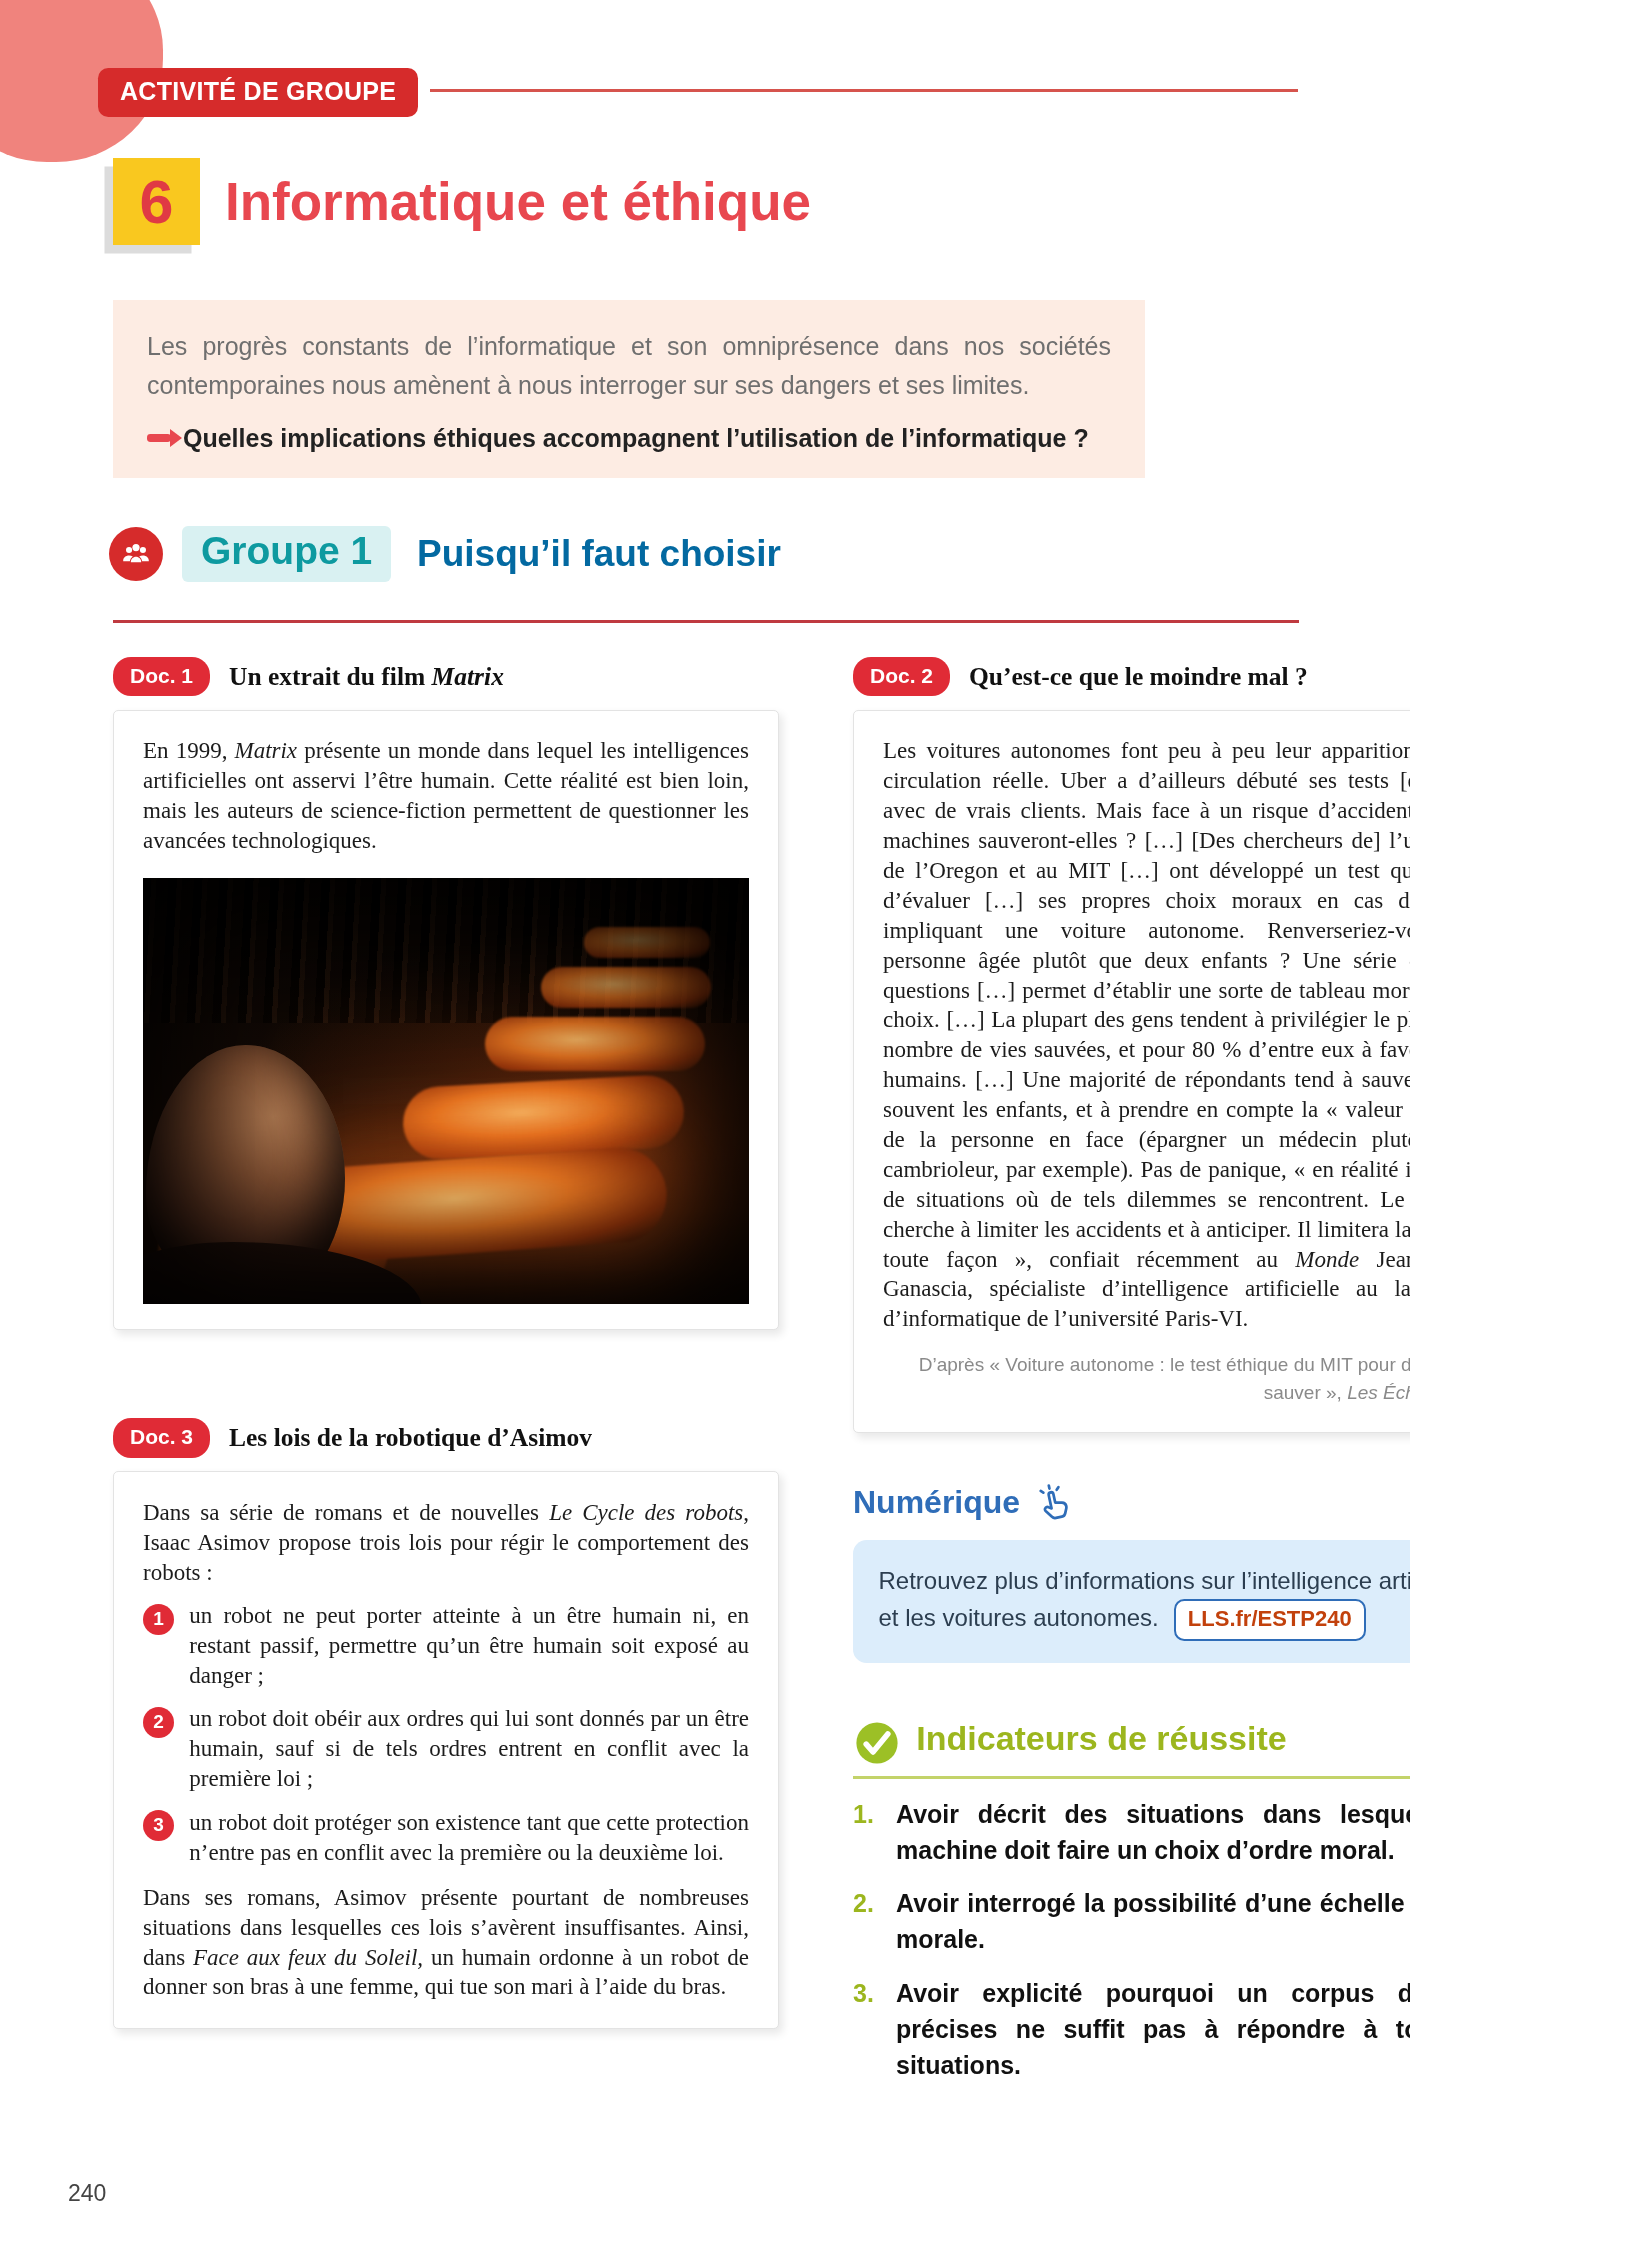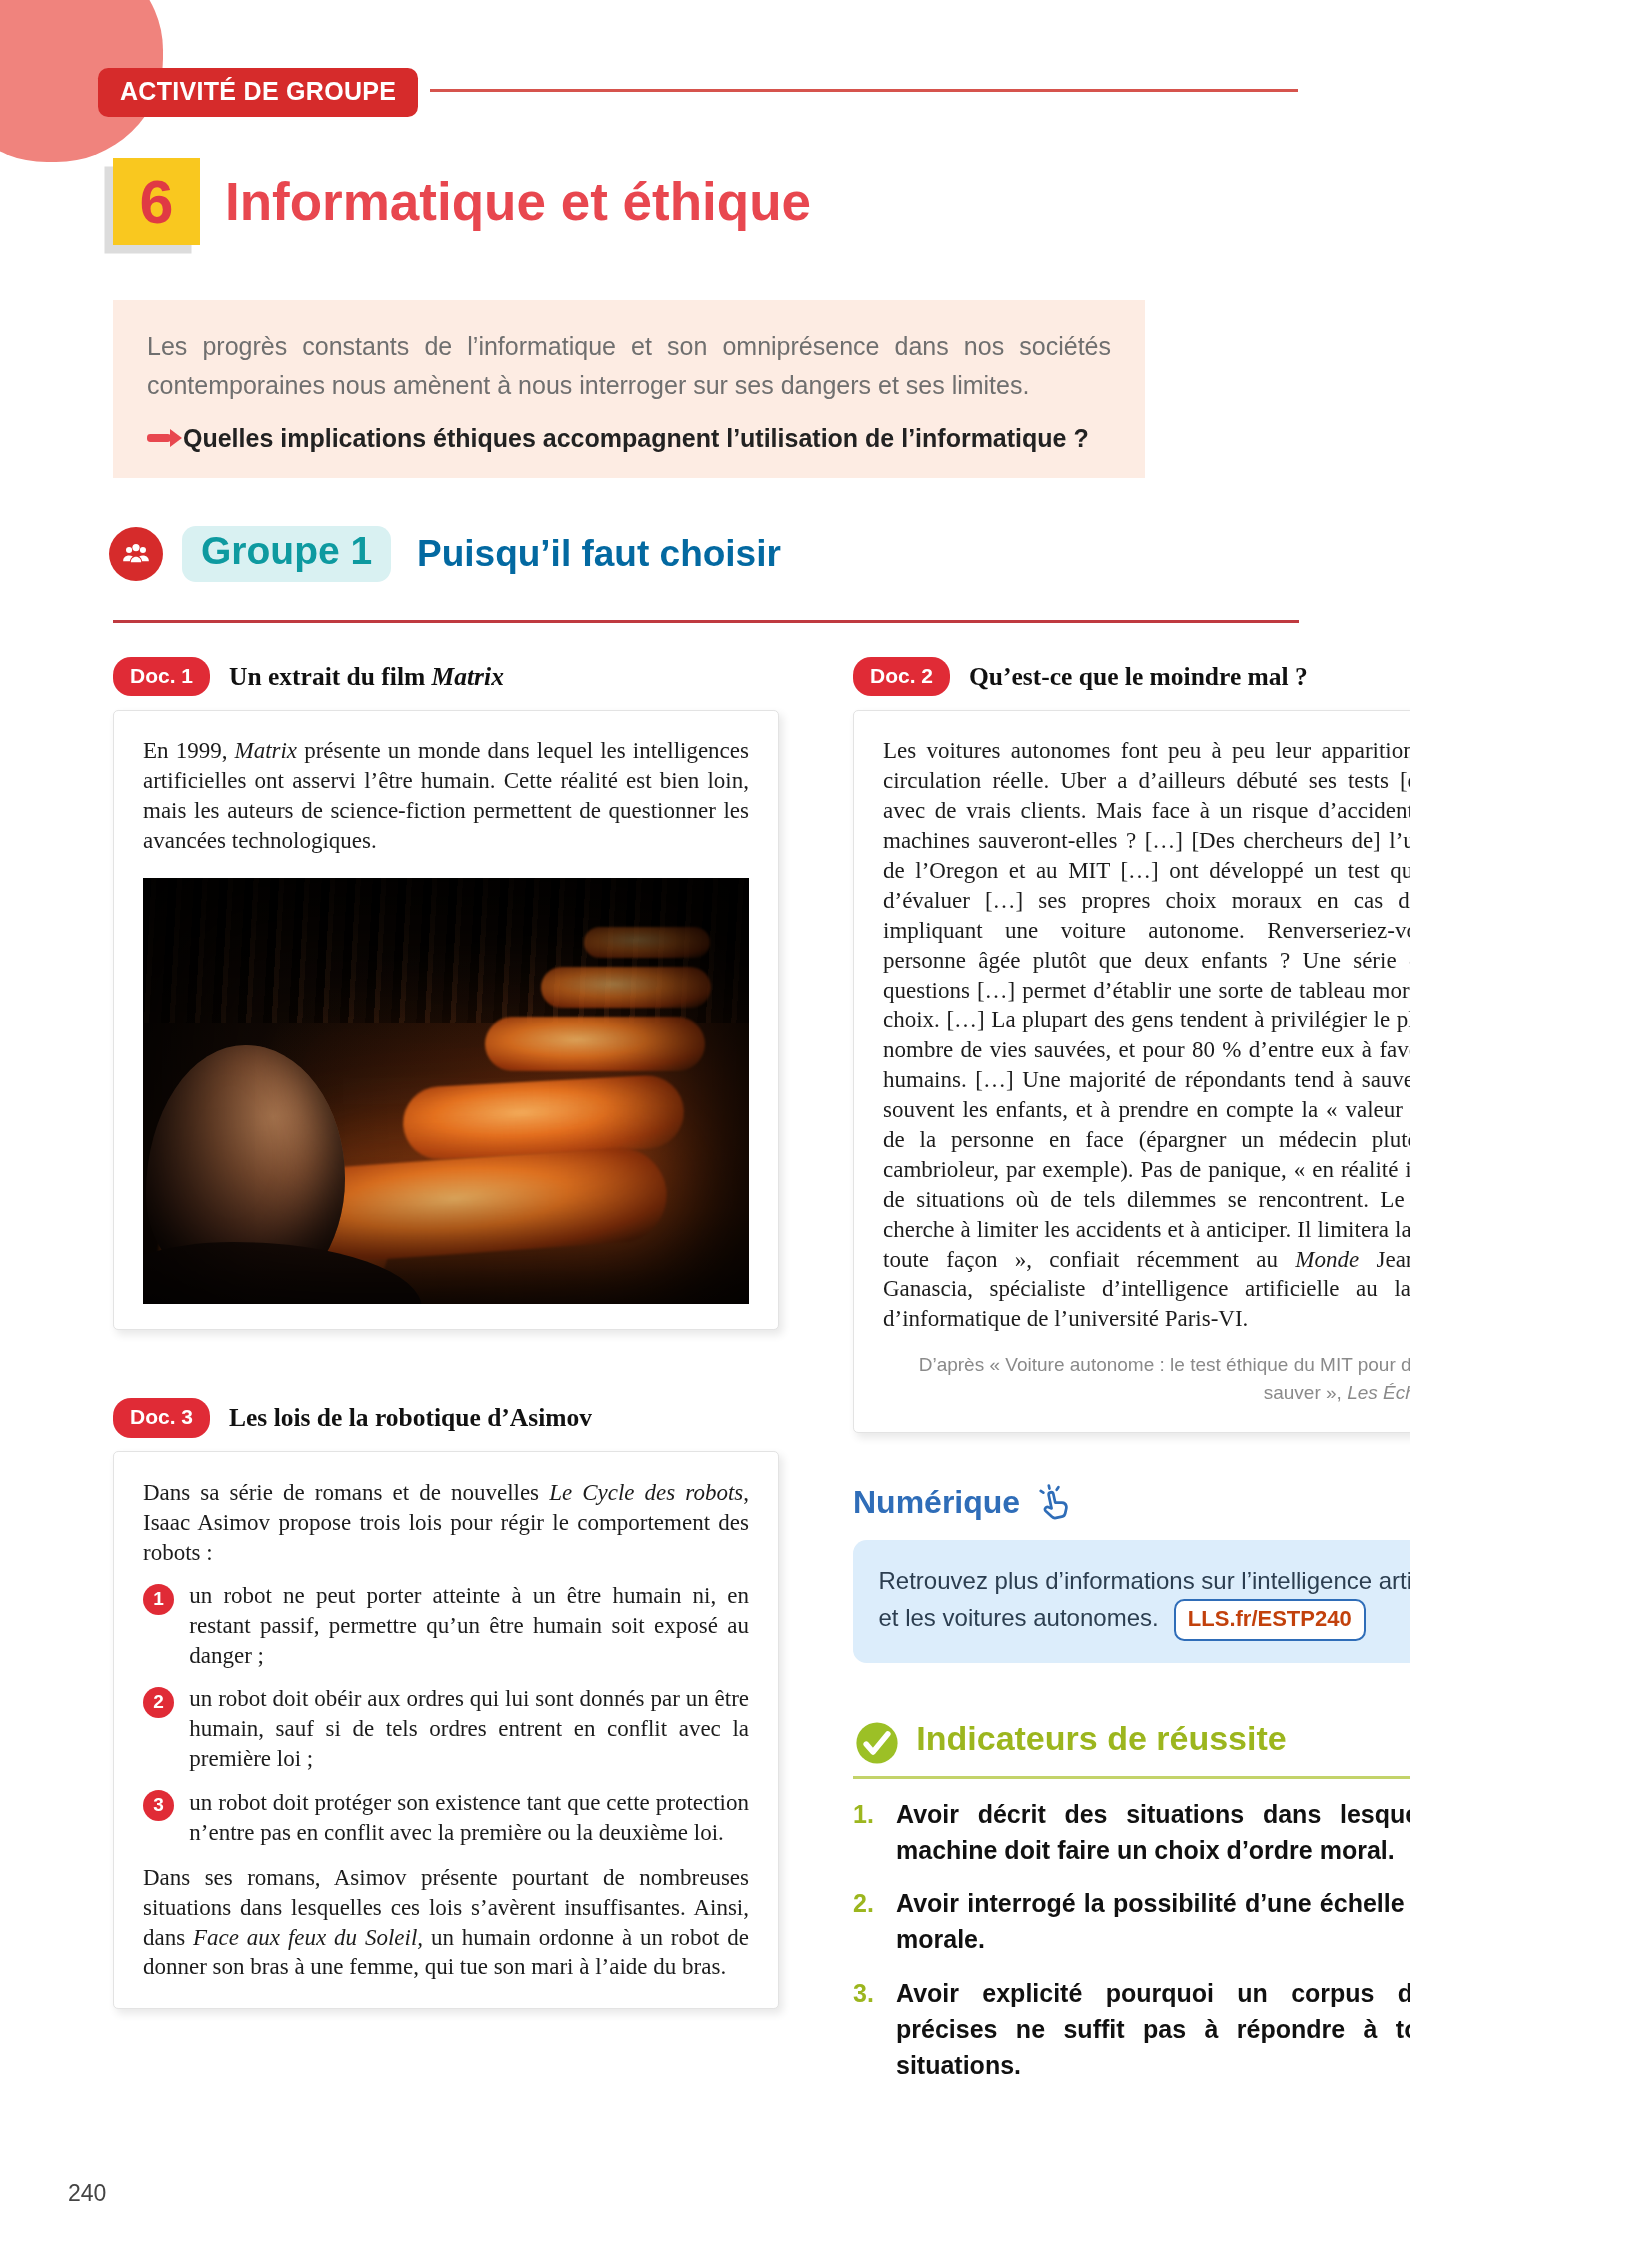--- a/index.html
+++ b/index.html
@@ -43,40 +43,40 @@
   .seen-title { color:#d62b2b; font-weight:bold; font-size:26px; margin-bottom:13.6px; }
   .seen-item { font-size:24px; color:#333; display:flex; gap:10.2px; width:230px; line-height:1.4; }
   .seen-bullet { color:#777; }
 
   
   .group-header { position:absolute; left:109px; top:526px; display:flex;
     align-items:center; gap:19px; }
   .group-icon { width:54px; height:54px; border-radius:50%; background:#d62b2b;
     display:flex; align-items:center; justify-content:center; flex:0 0 auto; }
   .group-badge { background:#d9f1f2; color:#0e9aa0; font-size:39px; font-weight:bold;
-    padding:3.4px 19px 8.5px; border-radius:14px; }
+    padding:3.4px 19px 8.5px; border-radius:6px; }
   .group-title { color:#0369a1; font-size:37px; font-weight:bold; margin-left:6.8px; }
   .group-line { position:absolute; left:113px; right:111px; top:620px; height:2.6px;
     background:#bf3a40; }
 
   
   .col-left  { position:absolute; left:113px;  top:657px; width:666px; }
   .col-right { position:absolute; left:853px; top:657px; width:671px; }
 
   .doc-header { display:flex; align-items:center; gap:19px; margin-bottom:13.6px; }
   .doc-badge { background:#e02b36; color:#fff; font-weight:bold; font-size:21px;
     padding:6.8px 17px 8.5px; border-radius:18px; flex:0 0 auto; }
   .doc-title { font-family:"Liberation Serif", serif; font-weight:bold; font-size:25.5px; color:#111; }
 
   .doc-box { background:#fff; border:1.7px solid #e3e3e3; border-radius:5.1px;
     box-shadow:3.4px 4.3px 8.5px rgba(0,0,0,.09); padding:25.5px 29px;
     font-family:"Liberation Serif", serif; font-size:23px; line-height:1.3;
     color:#1c1c1c; text-align:justify; }
 
-  .mt-block { margin-top:68px; }
+  .mt-block { margin-top:88px; }
 
   
   .matrix-figure { position:relative; width:100%; height:426px; margin-top:22px;
     background:#0d0705; overflow:hidden; }
   .mx-base { position:absolute; inset:0; background:
       radial-gradient(ellipse at 74% 58%, rgba(255,100,25,.30), transparent 58%),
       linear-gradient(180deg,#070403 0%,#140a05 45%,#241005 78%,#160a04 100%); }
   .mx-machinery { position:absolute; left:0; top:0; right:0; height:145px; opacity:.92;
     background:
       repeating-linear-gradient(93deg, rgba(0,0,0,.55) 0 8.5px, rgba(60,35,18,.35) 8.5px 13.6px, rgba(15,8,4,.6) 13.6px 25.5px),

